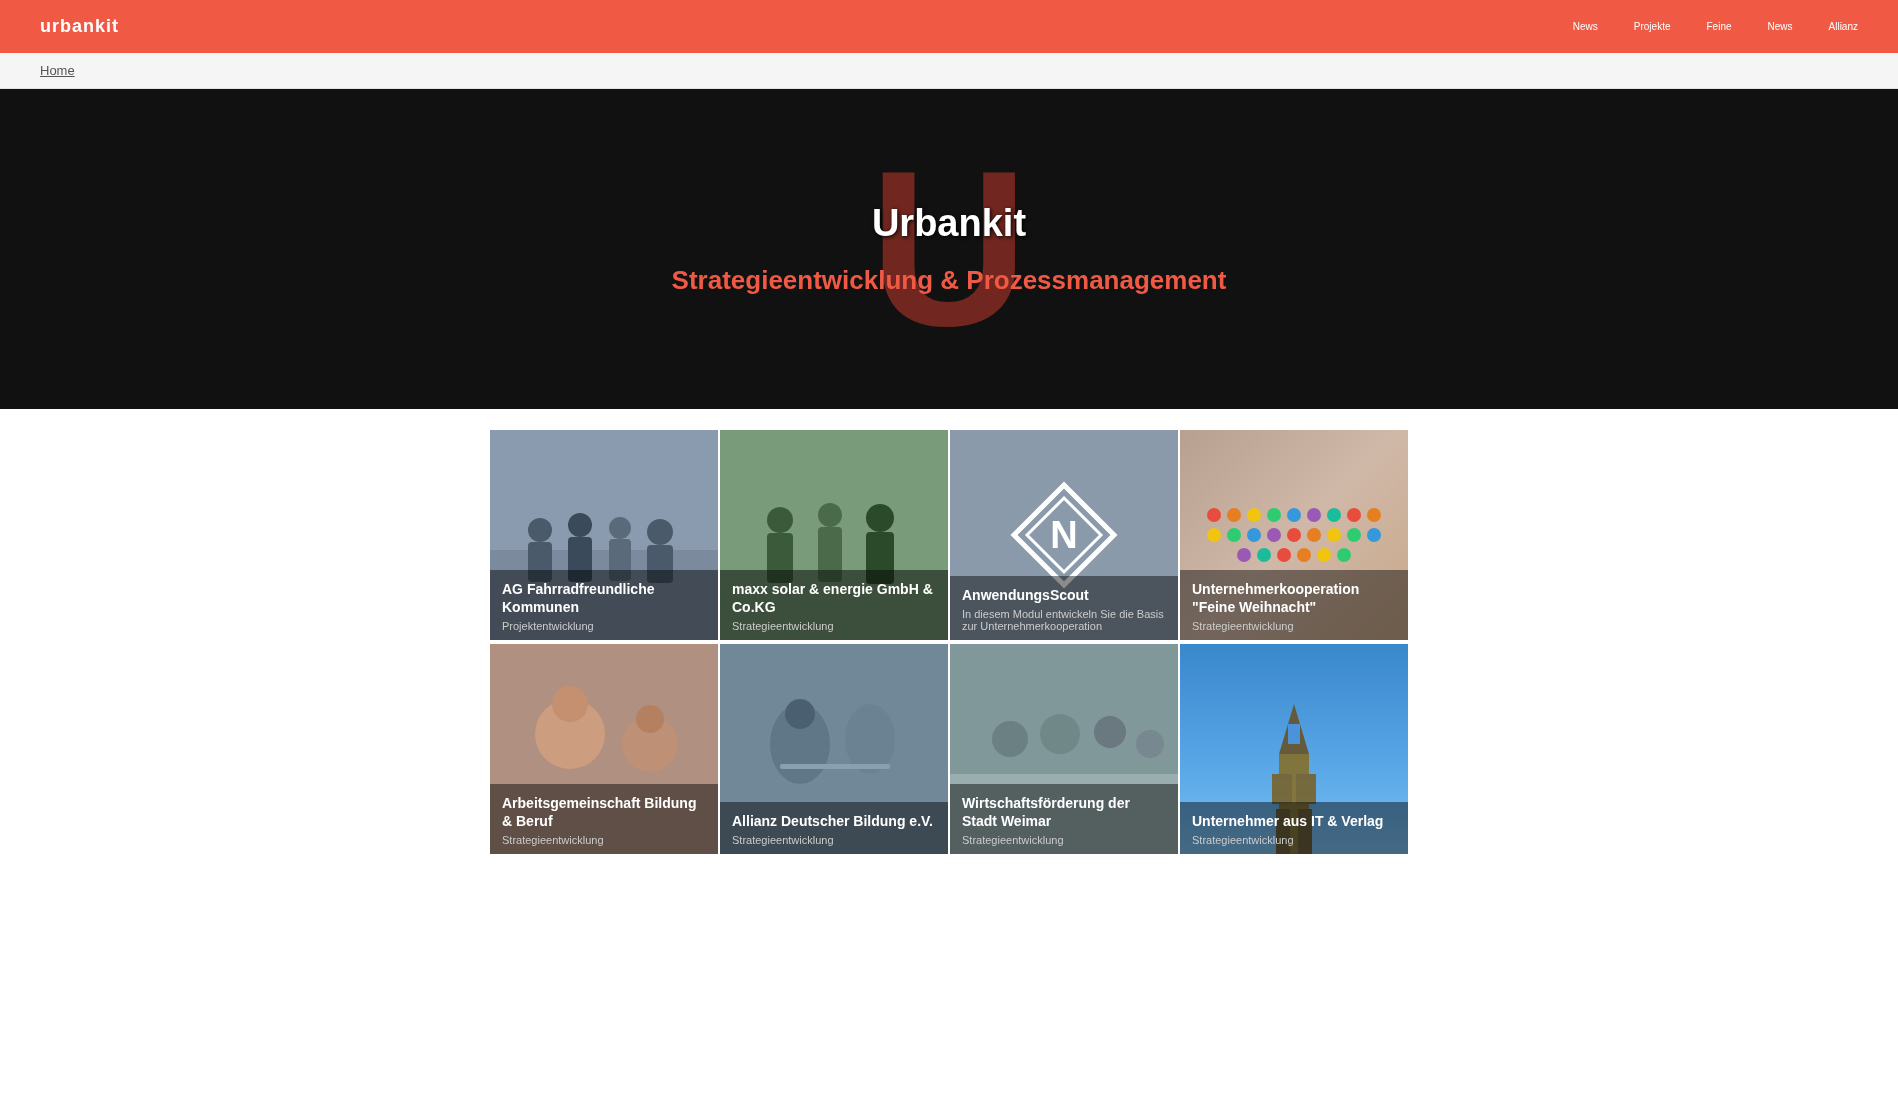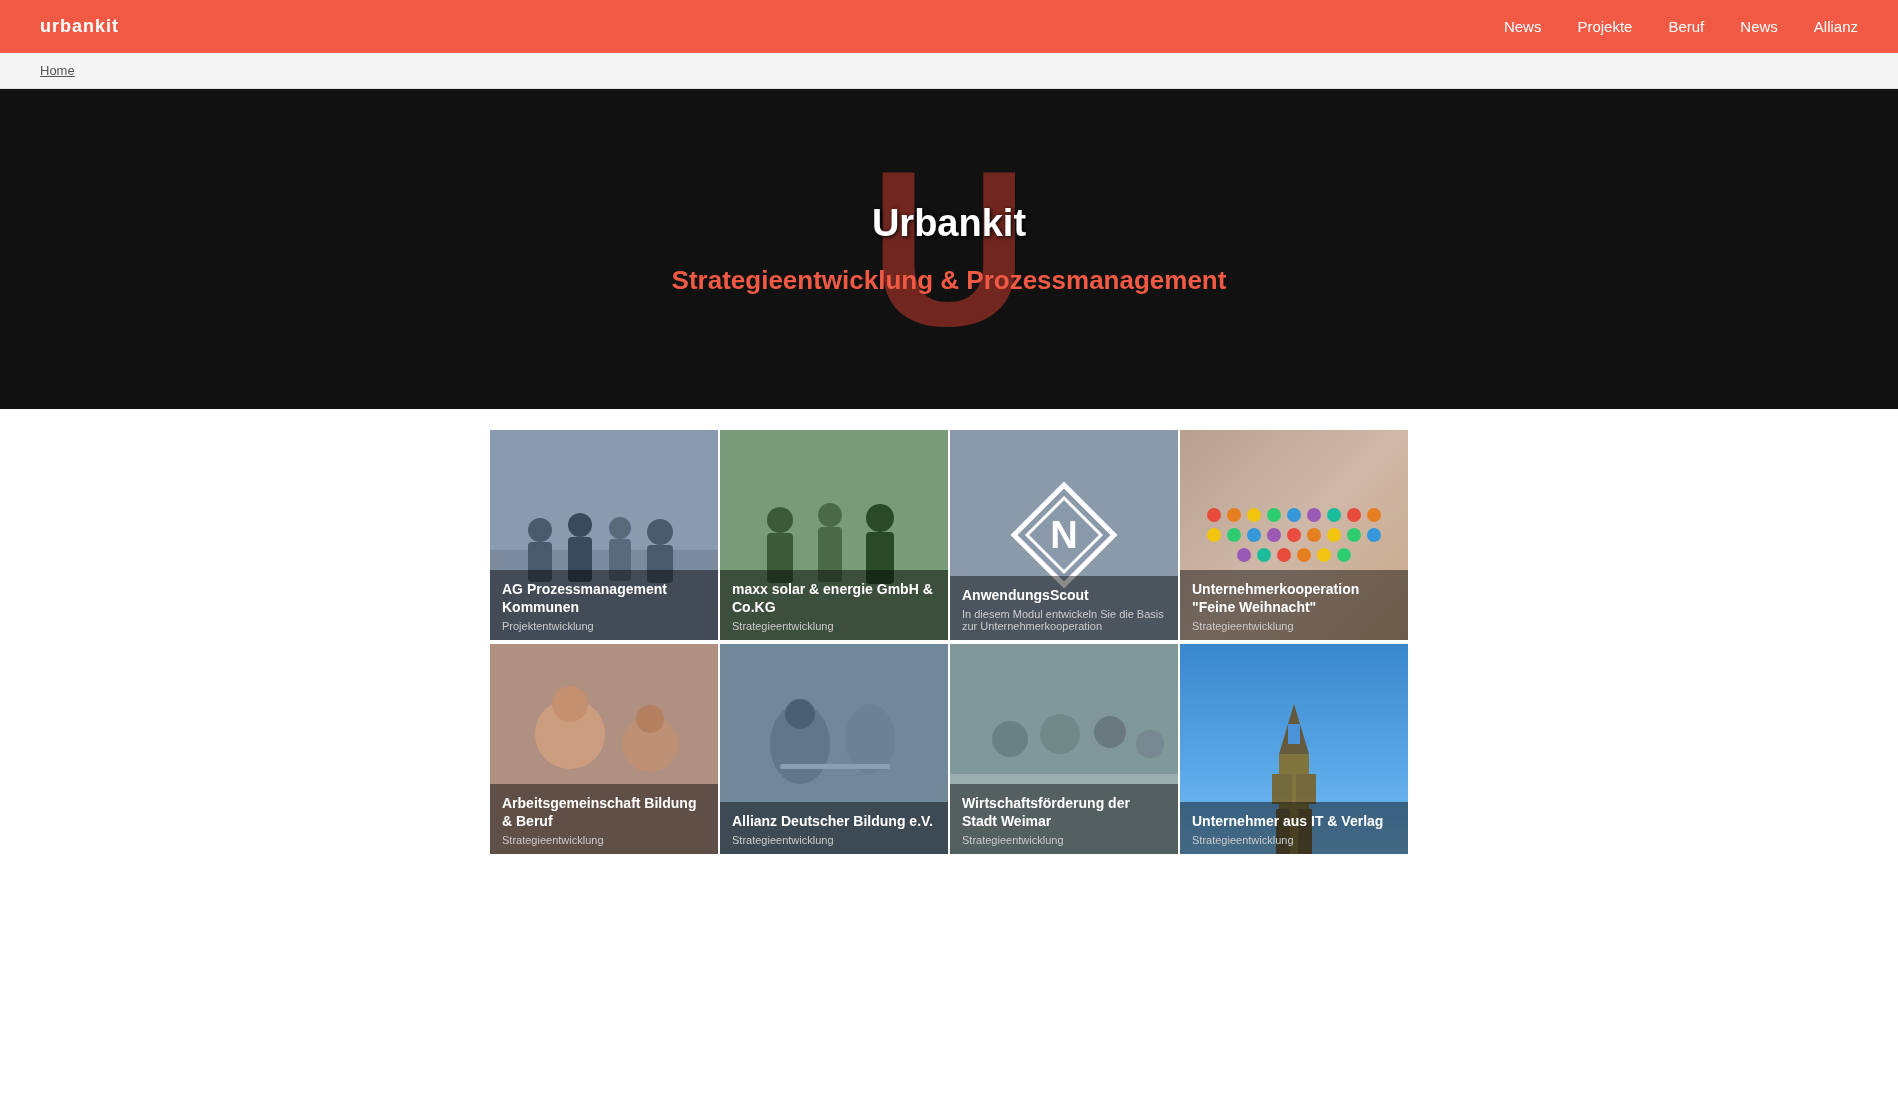--- a/index.html
+++ b/index.html
@@ -20,21 +20,21 @@
       font-weight: bold;
       letter-spacing: 1px;
     }
     #header nav {
       display: flex;
       gap: 36px;
     }
     #header nav a {
       color: #fff;
       text-decoration: none;
-      font-size: 15px;
+      font-size: 10px;
     }
 
     
     #breadcrumb {
       background: #f5f5f5;
       padding: 10px 40px;
       font-size: 13px;
       color: #555;
       border-bottom: 1px solid #e0e0e0;
       text-decoration: underline;
@@ -179,21 +179,21 @@
   </style>
 </head>
 <body>
 
 <header id="header">
   <div class="logo">urbankit</div>
   <nav>
 
   <a href="#news">News</a>
       <a href="#projekte">Projekte</a>
-      <a href="#tools">Beruf</a>
+      <a href="#tools">Feine</a>
       <a href="#team">News</a>
       <a href="#kontakt">Allianz</a>
     </nav>
 </header>
 
 <div id="breadcrumb">
   <a>Home</a>
 </div>
 
 <section id="hero">
@@ -214,21 +214,21 @@
       <rect x="38" y="112" width="24" height="40" rx="4" fill="#4a5a6a"></rect>
       <ellipse cx="90" cy="95" rx="12" ry="12" fill="#3a4a5a"></ellipse>
       <rect x="78" y="107" width="24" height="45" rx="4" fill="#3a4a5a"></rect>
       <ellipse cx="130" cy="98" rx="11" ry="11" fill="#5a6a7a"></ellipse>
       <rect x="119" y="109" width="22" height="42" rx="4" fill="#5a6a7a"></rect>
       <ellipse cx="170" cy="102" rx="13" ry="13" fill="#4a5a6a"></ellipse>
       <rect x="157" y="115" width="26" height="38" rx="4" fill="#4a5a6a"></rect>
     </svg>
         </div>
         <div class="overlay">
-          <div class="item-title">AG Prozessmanagement Kommunen</div>
+          <div class="item-title">AG Fahrradfreundliche Kommunen</div>
           <div class="item-tag">Projektentwicklung</div>
         </div>
       </div>
       <div class="grid-item meeting2">
         <div class="bg">
           <svg width="100%" height="100%" viewBox="0 0 228 210" xmlns="http://www.w3.org/2000/svg">
       <rect width="228" height="210" fill="#7a9b7a"></rect>
       <rect x="0" y="140" width="228" height="70" fill="#5a7a5a" opacity="0.4"></rect>
       <ellipse cx="60" cy="90" rx="13" ry="13" fill="#3a5a3a"></ellipse>
       <rect x="47" y="103" width="26" height="50" rx="4" fill="#3a5a3a"></rect>

